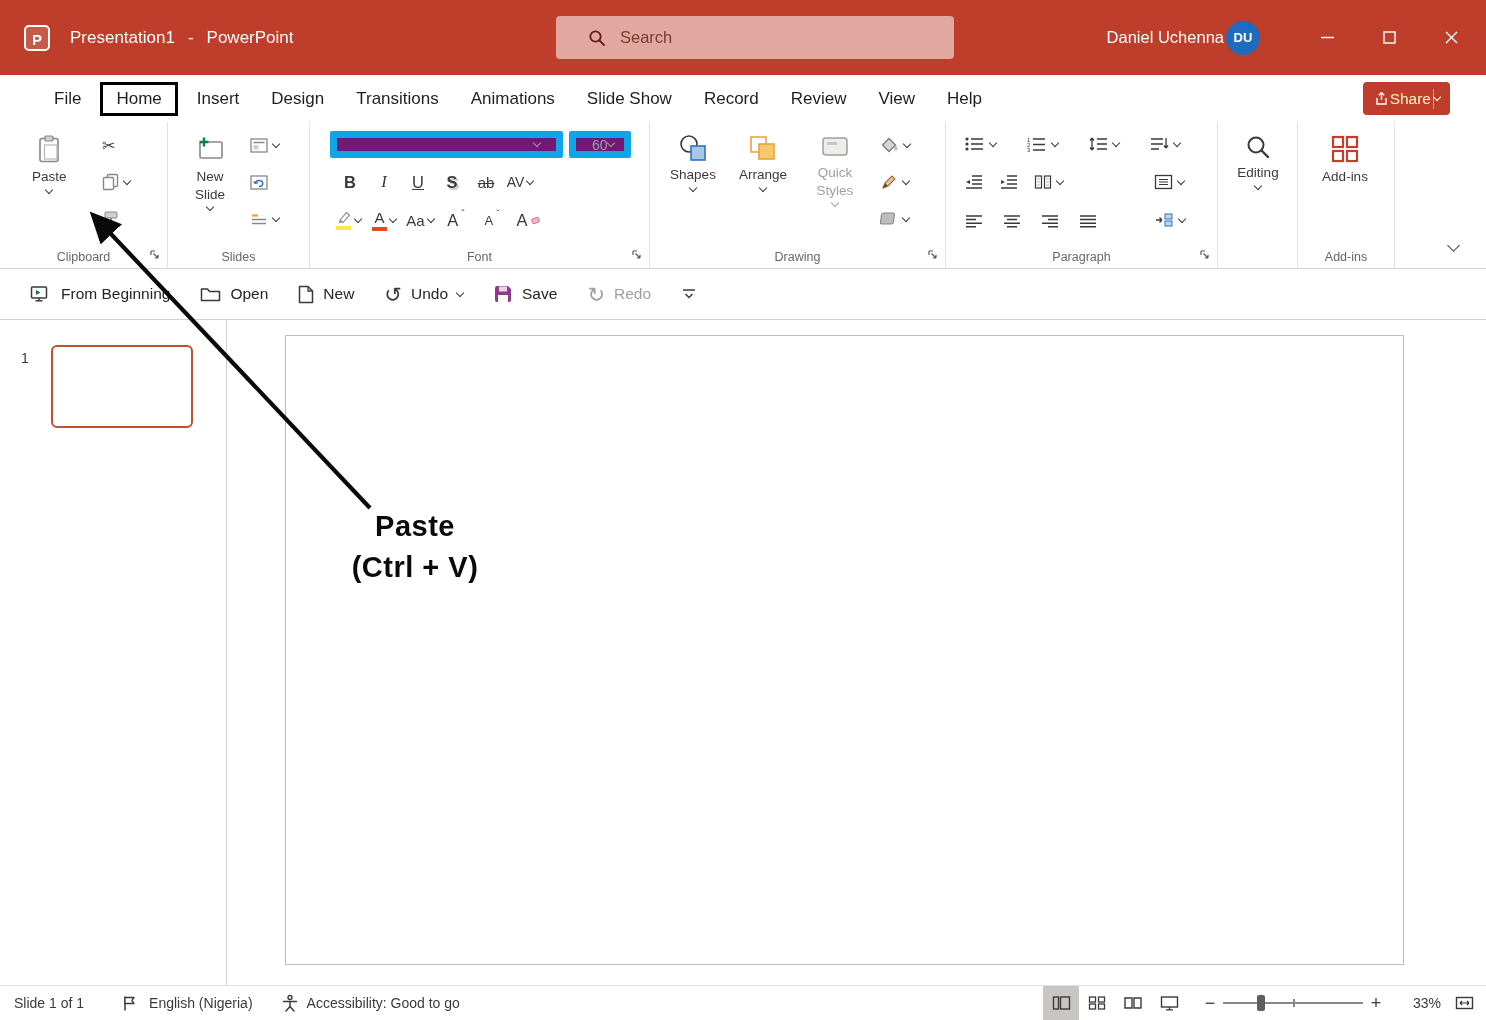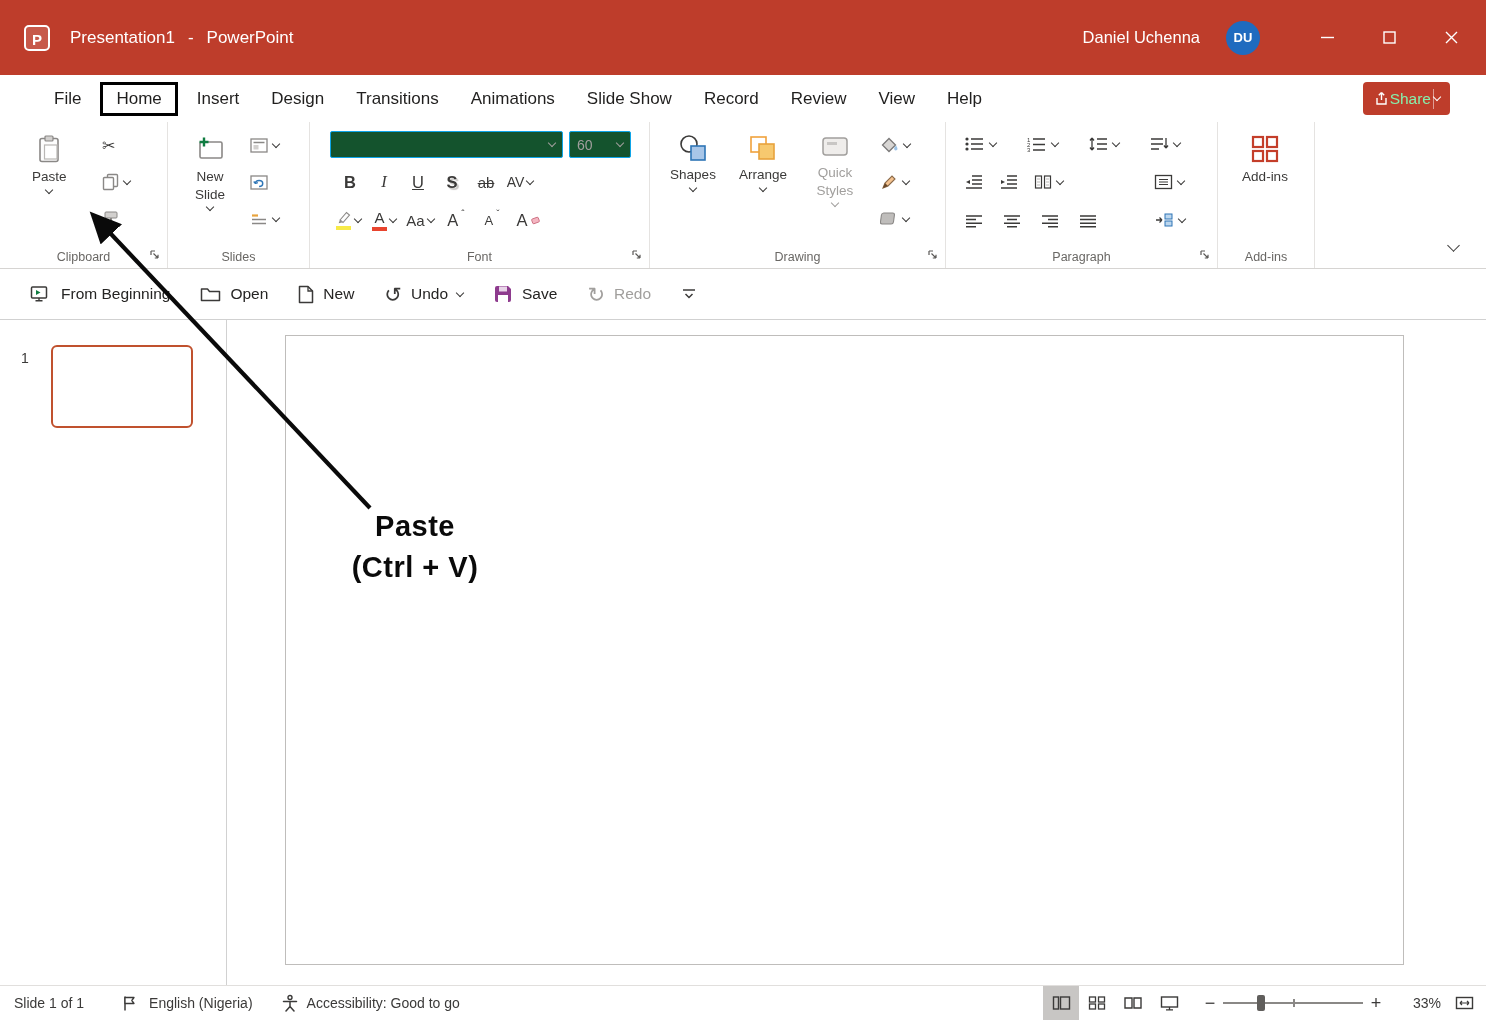--- a/index.html
+++ b/index.html
@@ -9,29 +9,29 @@
 
   
   .titlebar{position:absolute;top:0;left:0;width:100%;height:75px;background:#BE3D2B;display:flex;align-items:center;color:#fff;z-index:5;}
   .tb-logo{margin-left:22px;}
   .tb-title{margin-left:18px;font-size:17px;display:flex;gap:13px;align-items:center;}
   .tb-search{position:absolute;left:556px;top:16px;width:398px;height:43px;background:rgba(255,255,255,0.55);border-radius:4px;display:flex;align-items:center;padding-left:32px;}
   .tb-search input{background:transparent;border:none;outline:none;font-size:16.5px;color:#5F2015;width:300px;margin-left:14px;font-family:"Liberation Sans",sans-serif;}
   .tb-search input::placeholder{color:#5F2015;opacity:.8;}
   .tb-right{margin-left:auto;display:flex;align-items:center;}
   .tb-user{font-size:16.5px;}
-  .tb-avatar{width:34px;height:34px;border-radius:50%;background:#1F6BBF;display:flex;align-items:center;justify-content:center;font-size:13px;font-weight:bold;margin-left:26px;}
+  .tb-avatar{width:34px;height:34px;border-radius:50%;background:#1F6BBF;display:flex;align-items:center;justify-content:center;font-size:13px;font-weight:bold;margin-left:2px;}
   .wc{width:46px;height:46px;display:flex;align-items:center;justify-content:center;}
   .wc-group{display:flex;margin:0 12px 0 44px;gap:16px;}
 
   
   .tabrow{position:absolute;top:75px;left:0;width:100%;height:47px;background:#fff;display:flex;align-items:center;padding-left:38px;font-size:17px;color:#201F1E;z-index:4;}
   .tab{padding:7px 16px;white-space:nowrap;}
   .tab-home{border:3px solid #000;padding:4px 13px;margin:0 3px;}
-  .share-btn{position:absolute;right:36px;top:7px;height:33px;background:#BE3D2B;color:#86efac;border-radius:4px;display:flex;align-items:center;padding:0 10px;font-size:15.5px;}
+  .share-btn{position:absolute;right:36px;top:7px;height:33px;background:#BE3D2B;color:#fef9c3;border-radius:4px;display:flex;align-items:center;padding:0 10px;font-size:15.5px;}
   .share-div{width:1px;height:20px;background:rgba(255,255,255,.5);margin-left:2px;}
 
   
   .ribbon{position:absolute;top:122px;left:0;width:100%;height:147px;background:#fff;border-bottom:1px solid #D6D4D2;display:flex;z-index:3;}
   .group{position:relative;height:100%;border-right:1px solid #E5E3E1;flex:none;}
   .g-label{position:absolute;bottom:4px;left:0;width:100%;text-align:center;font-size:12.5px;color:#696764;}
   .launcher{position:absolute;right:7px;bottom:8px;}
   .big-btn{position:absolute;top:12px;display:flex;flex-direction:column;align-items:center;gap:4px;font-size:13.5px;color:#3B3A39;}
   .big-btn.dis{color:#A19F9D;}
   .big-lbl{text-align:center;line-height:1.3;}
@@ -40,21 +40,21 @@
   .row{position:absolute;display:flex;align-items:center;}
   .gbtn{min-width:28px;height:28px;display:flex;align-items:center;justify-content:center;font-size:16.5px;color:#3B3A39;gap:3px;}
   .fb-b{font-weight:800;}
   .fb-i{font-style:italic;font-family:"Liberation Serif",serif;}
   .fb-u{text-decoration:underline;}
   .fb-s{font-weight:700;text-shadow:2px 2px 1px #C8C6C4;}
   .fb-ab{text-decoration:line-through;font-size:15px;}
   .fb-av{font-size:14px;}
   .fb-sm{font-size:13px;}
   .mark{font-size:10px;line-height:1;margin-top:-10px;}
-  .combo{position:absolute;height:27px;border:1px solid #0ea5e9;border-radius:2px;display:flex;align-items:center;padding:0 7px;font-size:14px;color:#A19F9D;background:#14532d;}
+  .combo{position:absolute;height:27px;border:7px solid #0ea5e9;border-radius:2px;display:flex;align-items:center;padding:0 16px;font-size:14px;color:#A19F9D;background:#701a75;}
   .combo .chev{margin-left:auto;}
   .stack{display:flex;flex-direction:column;align-items:center;line-height:1;font-size:15px;color:#3B3A39;}
   .bar{width:15px;height:4px;margin-top:2px;}
   .bar.red{background:#E8442E;}
   .bar.yellow{background:#F7EA48;}
   .chev{display:inline-block;width:6px;height:6px;border-right:1.5px solid #3B3A39;border-bottom:1.5px solid #3B3A39;transform:rotate(45deg);margin-top:-3px;flex:none;}
   .chev.white{border-color:#fff;}
   .chev.gray{border-color:#A19F9D;}
   .chev.big{width:9px;height:9px;}
   .cut-glyph{font-size:16px;color:#3B3A39;}
@@ -92,20 +92,29 @@
   <span class="tb-logo">
     <svg width="30" height="30" viewBox="0 0 30 30">
         <rect x="3" y="3" width="24" height="24" rx="4" fill="rgba(255,255,255,0.15)" stroke="#fff" stroke-width="2"></rect>
         <text x="15" y="21.5" font-size="15" font-weight="bold" fill="#fff" text-anchor="middle" font-family="Liberation Sans, sans-serif">P</text>
       </svg>
   </span>
   <div class="tb-title">
     <span>Presentation1</span>
     <span>-</span>
     <span>PowerPoint</span>
+  </div>
+  <div class="tb-search">
+    <span>
+      <svg width="18" height="18" viewBox="0 0 18 18">
+          <circle cx="7.5" cy="7.5" r="5.2" fill="none" stroke="#5F2015" stroke-width="1.8"></circle>
+          <line x1="11.5" y1="11.5" x2="16" y2="16" stroke="#5F2015" stroke-width="1.8" stroke-linecap="round"></line>
+        </svg>
+    </span>
+    <input placeholder="Search" style="">
   </div>
   <div class="tb-right">
     <span class="tb-user">Daniel Uchenna</span>
     <span class="tb-avatar">
         <span>DU</span>
       </span>
     <div class="wc-group">
       <span class="wc">
           <svg width="15" height="15">
             <line x1="1" y1="7.5" x2="14" y2="7.5" stroke="#fff" stroke-width="1.4"></line>
@@ -503,20 +512,32 @@
       </span>
     </div>
     <div class="g-label">Paragraph</div>
     <span class="launcher">
         <svg width="10" height="10">
           <path d="M1 1 h4 M1 1 v4 M3.5 3.5 l4.5 4.5 M8 8 v-3.2 M8 8 h-3.2" fill="none" stroke="#5A5856" stroke-width="1.2"></path>
         </svg>
       </span>
   </div>
 
+  <div class="group" style="width:80px">
+    <div class="big-btn" style="left:8px;width:64px">
+      <span>
+          <svg width="26" height="26">
+            <circle cx="11" cy="11" r="7.5" fill="none" stroke="#3B3A39" stroke-width="2"></circle>
+            <line x1="16.5" y1="16.5" x2="23" y2="23" stroke="#3B3A39" stroke-width="2.4" stroke-linecap="round"></line>
+          </svg>
+        </span>
+      <span class="big-lbl">Editing</span>
+      <span class="chev"></span>
+    </div>
+  </div>
 
   <div class="group" style="width:97px">
     <div class="big-btn" style="left:15px;width:64px">
       <span>
           <svg width="30" height="30">
             <rect x="3" y="3" width="10" height="10" fill="none" stroke="#C43E2A" stroke-width="2.2"></rect>
             <rect x="17" y="3" width="10" height="10" fill="none" stroke="#C43E2A" stroke-width="2.2"></rect>
             <rect x="3" y="17" width="10" height="10" fill="none" stroke="#C43E2A" stroke-width="2.2"></rect>
             <rect x="17" y="17" width="10" height="10" fill="none" stroke="#C43E2A" stroke-width="2.2"></rect>
           </svg>

